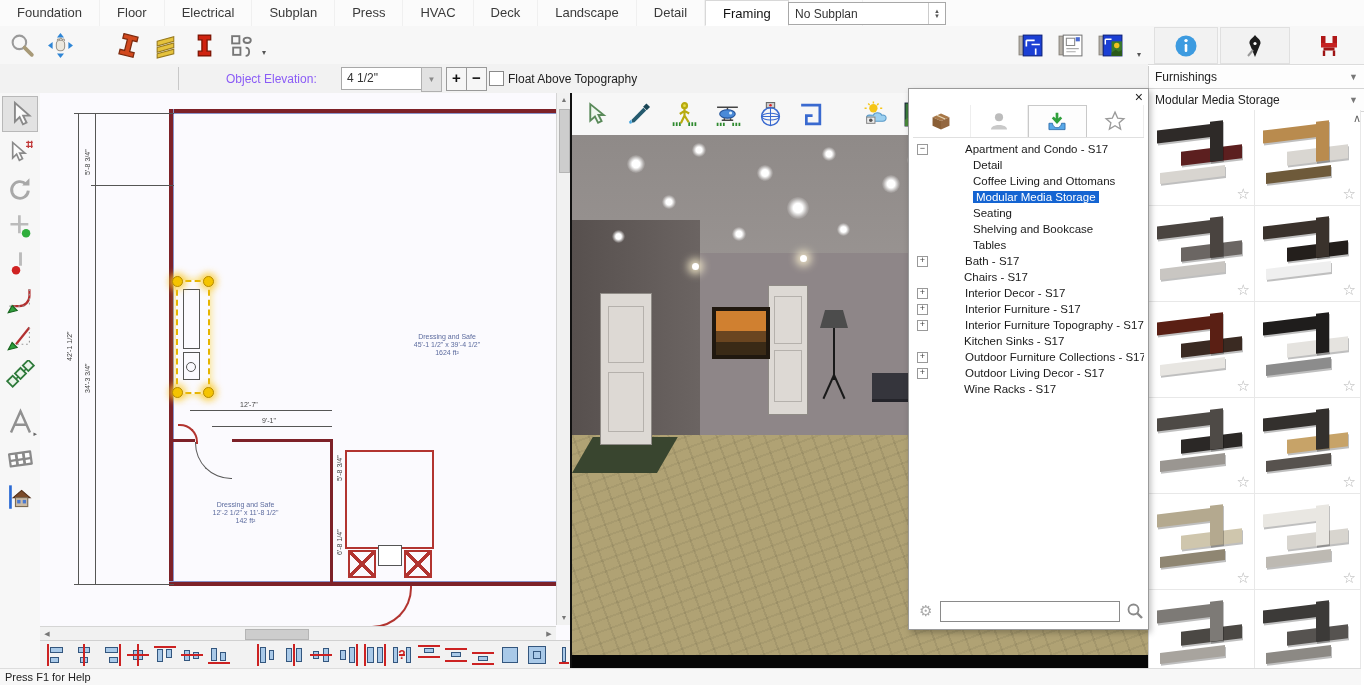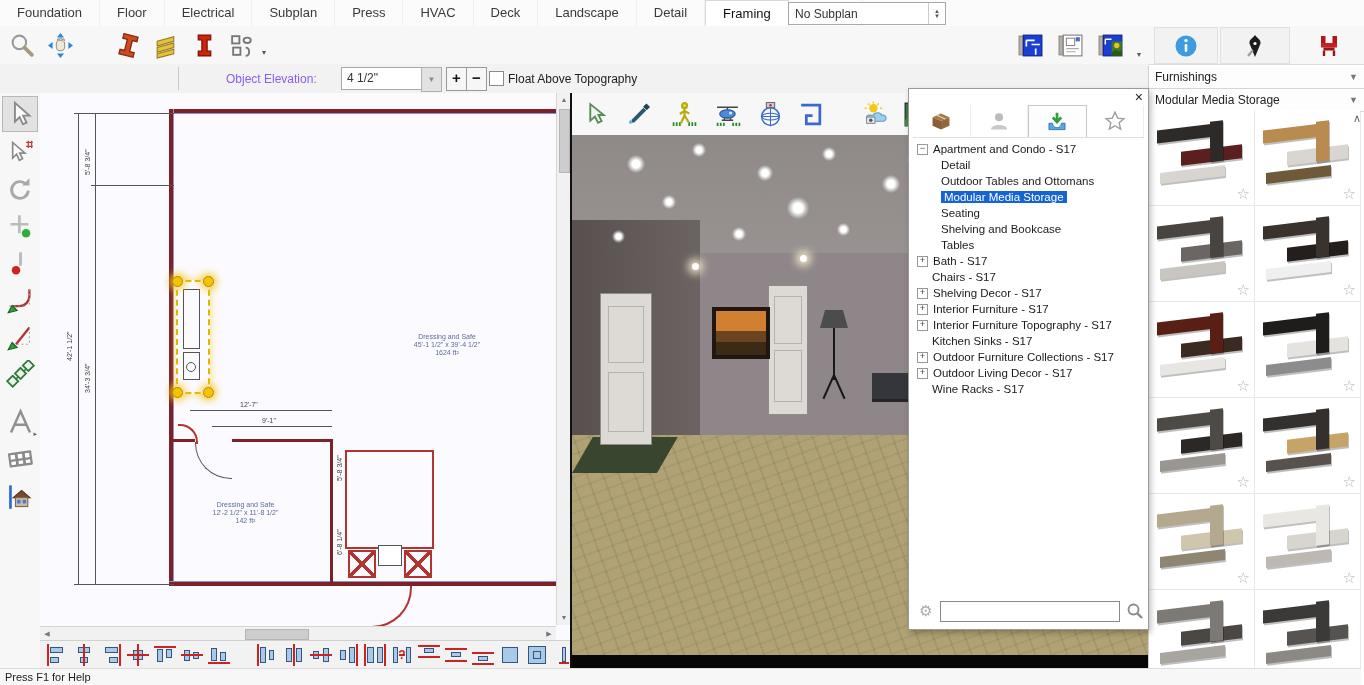--- a/index.html
+++ b/index.html
@@ -104,21 +104,21 @@
            box-shadow:2px 3px 6px rgba(0,0,0,.25);z-index:6;box-sizing:border-box;font-size:11.5px;}
   #libclose{position:absolute;right:5px;top:0px;font-size:14px;color:#222;}
   #libtabs{position:absolute;left:4px;top:16px;right:4px;height:32px;display:flex;border-bottom:1px solid #e0e0e0;}
   .libtab{flex:1;display:flex;align-items:center;justify-content:center;border-right:1px solid #eee;}
   .libtab svg{width:22px;height:22px;}
   .libtab.active{background:#fdfdfd;border:1px solid #c9c9c9;border-bottom:none;}
   #tree{position:absolute;left:4px;top:52px;right:4px;bottom:36px;overflow:hidden;}
   .trow{height:16px;display:flex;align-items:center;white-space:nowrap;}
   .expander{width:9px;height:9px;border:1px solid #999;background:#fff;font-size:9px;line-height:7px;text-align:center;
             color:#444;margin-right:5px;flex:0 0 auto;}
-  .tlabel{color:#1a1a1a;}
+  .tlabel{color:#1a1a1a;margin-left:32px;}
   .tlabel.sel{background:#1464d2;color:#fff;padding:0 3px;}
   #libsearch{position:absolute;left:4px;bottom:6px;right:4px;height:24px;display:flex;align-items:center;}
   #gear{font-size:15px;color:#aaa;margin:0 8px 0 6px;}
   #searchinput{flex:1;height:19px;border:1px solid #8a8a8a;background:#fff;font-size:11px;padding:0 4px;}
   #searchmag{margin-left:6px;}
 
   
   #rightpanel{position:absolute;left:1148px;top:66px;width:216px;height:619px;background:#fff;border-left:1px solid #cfcfcf;box-sizing:border-box;}
   .phead{height:22px;border-bottom:1px solid #d5d5d5;display:flex;align-items:center;font-size:12px;color:#222;
          padding:0 6px;background:#fdfdfd;}
@@ -667,21 +667,21 @@
     </div>
   <div id="tree">
       <div class="trow" style="padding-left: 4px;">
         <span class="expander">−</span>
         <span class="tlabel">Apartment and Condo - S17</span>
       </div>
       <div class="trow" style="padding-left: 28px;">
         <span class="tlabel">Detail</span>
       </div>
       <div class="trow" style="padding-left: 28px;">
-        <span class="tlabel">Outdoor Tables and Ottomans</span>
+        <span class="tlabel">Coffee Living and Ottomans</span>
       </div>
       <div class="trow" style="padding-left: 28px;">
         <span class="tlabel sel">Modular Media Storage</span>
       </div>
       <div class="trow" style="padding-left: 28px;">
         <span class="tlabel">Seating</span>
       </div>
       <div class="trow" style="padding-left: 28px;">
         <span class="tlabel">Shelving and Bookcase</span>
       </div>
@@ -690,21 +690,21 @@
       </div>
       <div class="trow" style="padding-left: 4px;">
         <span class="expander">+</span>
         <span class="tlabel">Bath - S17</span>
       </div>
       <div class="trow" style="padding-left: 19px;">
         <span class="tlabel">Chairs - S17</span>
       </div>
       <div class="trow" style="padding-left: 4px;">
         <span class="expander">+</span>
-        <span class="tlabel">Shelving Decor - S17</span>
+        <span class="tlabel">Interior Decor - S17</span>
       </div>
       <div class="trow" style="padding-left: 4px;">
         <span class="expander">+</span>
         <span class="tlabel">Interior Furniture - S17</span>
       </div>
       <div class="trow" style="padding-left: 4px;">
         <span class="expander">+</span>
         <span class="tlabel">Interior Furniture Topography - S17</span>
       </div>
       <div class="trow" style="padding-left: 19px;">

